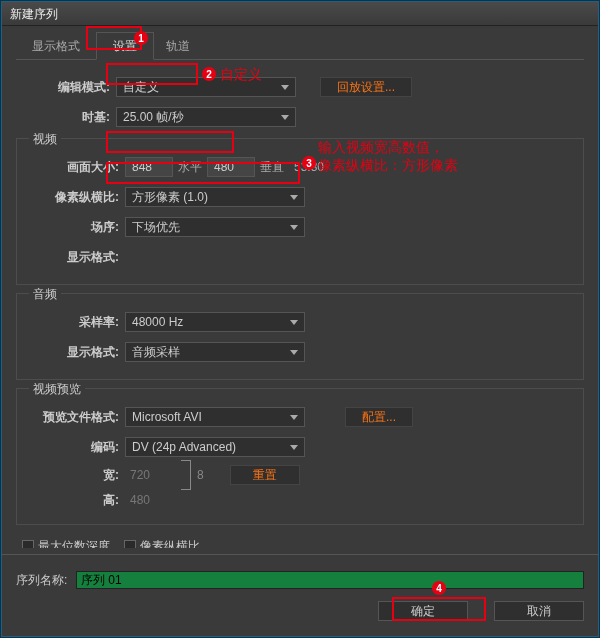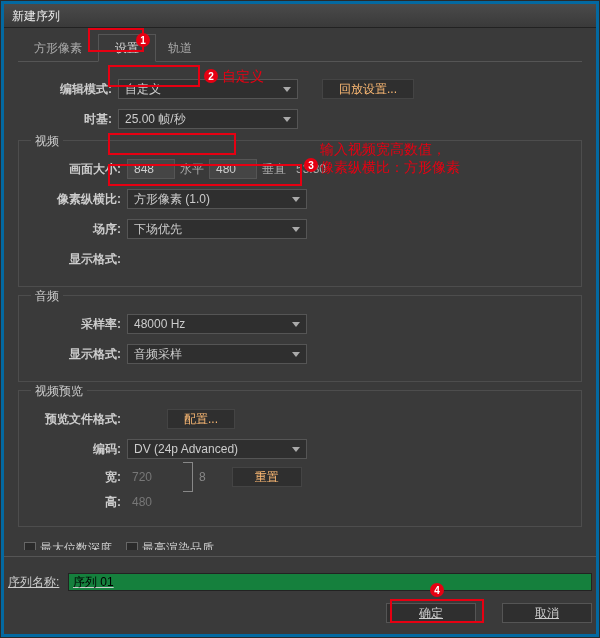--- a/index.html
+++ b/index.html
@@ -8,21 +8,21 @@
     background: #2a2a2a;
     font-family: "Microsoft YaHei", Arial, sans-serif;
     font-size: 12px;
     color: #ccc;
     overflow: hidden;
   }
   .dialog {
     width: 598px; height: 636px;
     margin: 1px;
     background: #3a3a3a;
-    border: 3px solid #0369a1;
+    border: 1px solid #0369a1;
   }
   .titlebar {
     height: 24px;
     background: linear-gradient(#4a4a4a,#3a3a3a);
     color: #eee;
     padding: 4px 8px;
     font-size: 12px;
     border-bottom: 1px solid #222;
   }
   .content {
@@ -88,21 +88,21 @@
     width: 48px;
     text-align: right;
     background: #454545;
   }
   .btn {
     justify-content: center;
     cursor: pointer;
     padding: 0 16px;
     height: 20px;
   }
-  .btn.disabled { color: #fdba74; border-color: #444; }
+  .btn.disabled { color: #f97316; border-color: #444; }
   .group {
     border: 1px solid #4d4d4d;
     margin: 8px 0;
     padding: 8px 8px 10px 8px;
     position: relative;
   }
   .group-title {
     position: relative;
     top: -16px;
     background: #3a3a3a;
@@ -114,22 +114,21 @@
   }
   .group .row:first-of-type { margin-top: -10px; }
   .static-text { color: #aaa; padding: 0 5px; font-size: 12px; }
   .checkbox {
     width: 12px; height: 12px;
     background: #2a2a2a; border: 1px solid #666;
     margin-right: 4px;
   }
   .hr { border-top: 1px solid #555; margin: 6px 0; }
   .footer {
-    padding: 6px 4px;
-    text-decoration: underline;
+    padding: 6px 14px;
   }
   .footer-row {
     display: flex; align-items: center; height: 26px;
   }
   .seqname-input {
     flex: 1;
     background: #15803d;
     color: #000;
     border: 1px solid #222;
     height: 18px;
@@ -172,21 +171,21 @@
 </style>
 </head>
 <body>
 
 <div class="dialog">
   <div class="titlebar">新建序列</div>
 
   <div class="content" style="position:relative;">
 
     <div class="tabs">
-      <div class="tab">方形像素</div>
+      <div class="tab">显示格式</div>
       <div class="tab active">设置</div>
       <div class="tab" style="margin-left:-4px;">轨道</div>
     </div>
 
     <div class="section" style="margin-top:14px;">
       <div class="row">
         <div class="label">编辑模式:</div>
         <div class="select wide-select">
           <span>自定义</span>
           <span class="caret"></span>
@@ -247,20 +246,24 @@
           <span>音频采样</span>
           <span class="caret"></span>
         </div>
       </div>
     </div>
 
     <div class="group">
       <span class="group-title">视频预览</span>
       <div class="row">
         <div class="label">预览文件格式:</div>
+        <div class="select mid-select">
+          <span>Microsoft AVI</span>
+          <span class="caret"></span>
+        </div>
         <div style="width:40px;"></div>
         <div class="btn disabled">配置...</div>
       </div>
       <div class="row">
         <div class="label">编码:</div>
         <div class="select mid-select">
           <span>DV (24p Advanced)</span>
           <span class="caret"></span>
         </div>
       </div>
@@ -278,21 +281,21 @@
         <div class="label">高:</div>
         <span class="static-text" style="color:#777;">480</span>
       </div>
     </div>
 
     <div class="row" style="margin-left:6px;">
       <div class="checkbox"></div>
       <span>最大位数深度</span>
       <div style="width:14px;"></div>
       <div class="checkbox"></div>
-      <span>最高渲染品质</span>
+      <span>像素纵横比</span>
     </div>
 
     <div class="annot-box" style="left:84px; top:0px; width:56px; height:24px;"></div>
     <div class="annot-circle" style="left:132px; top:5px;">1</div>
 
     <div class="annot-box" style="left:104px; top:37px; width:92px; height:22px;"></div>
     <div class="annot-circle" style="left:200px; top:41px;">2</div>
     <div class="annot-text" style="left:218px; top:39px;">自定义</div>
 
     <div class="annot-box" style="left:104px; top:105px; width:128px; height:22px;"></div>

